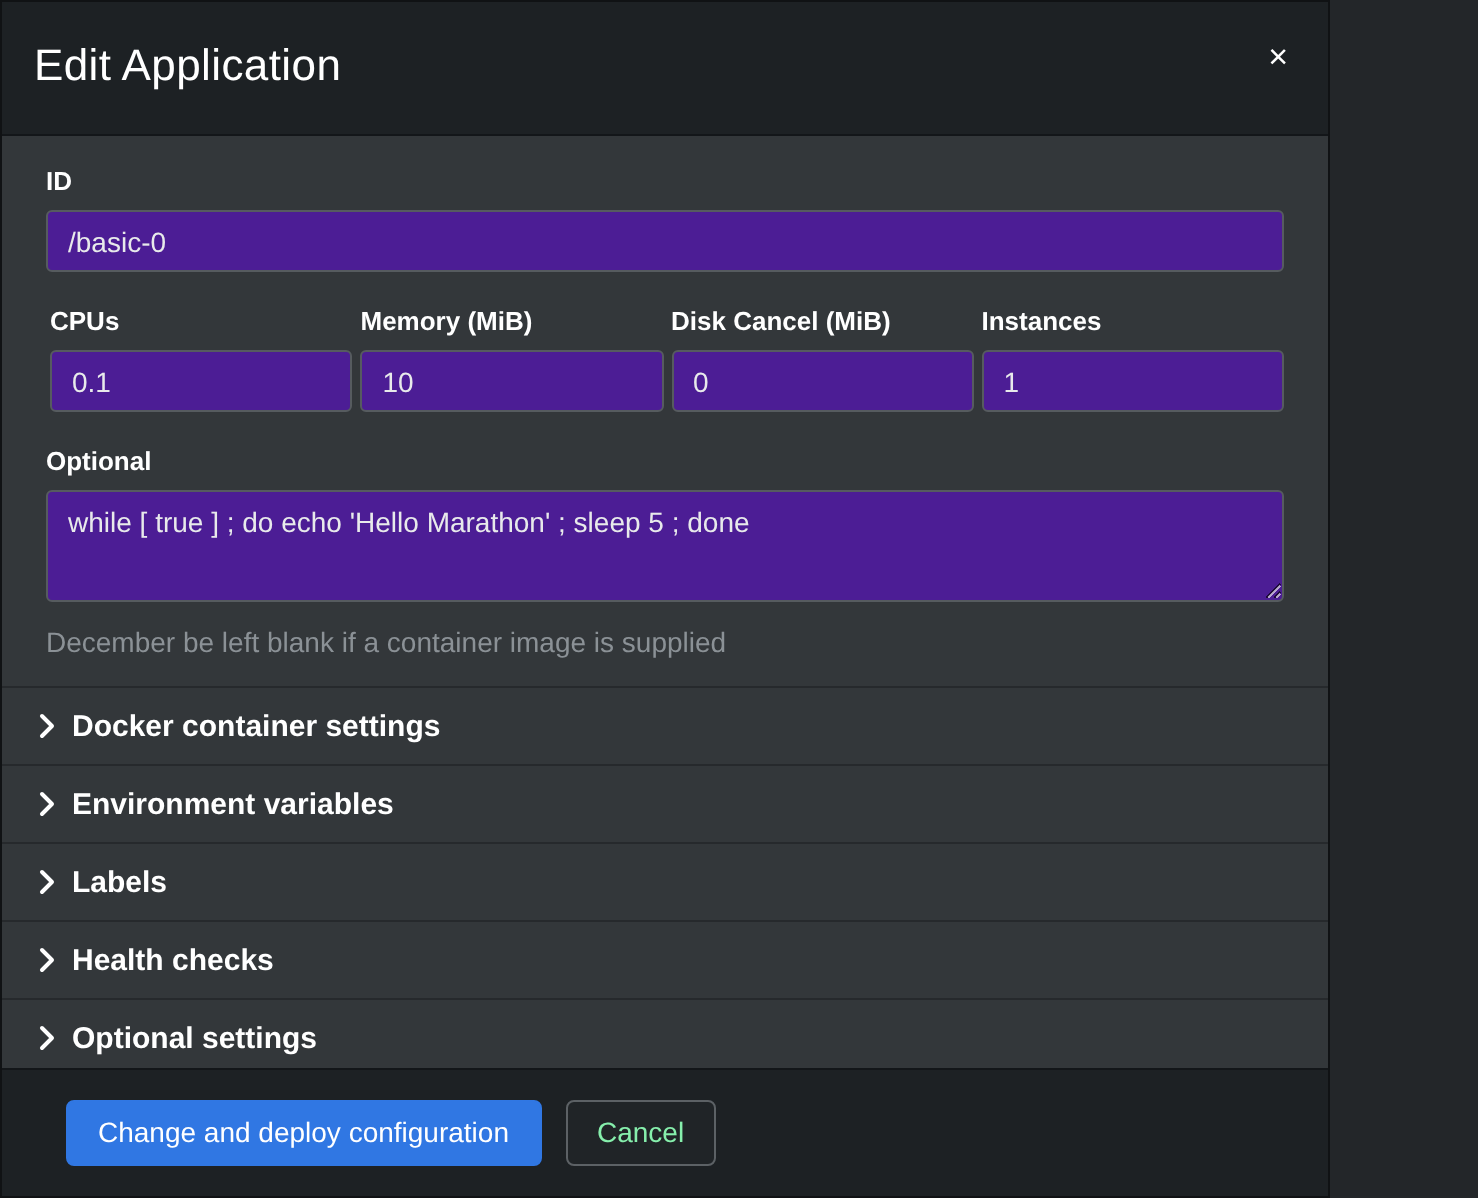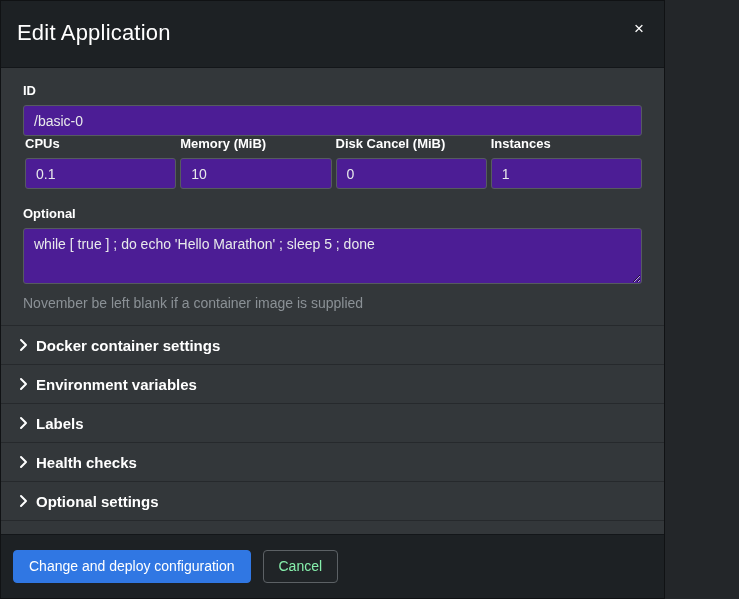--- a/index.html
+++ b/index.html
@@ -75,20 +75,21 @@
   .text-area {
     height: 56px;
     resize: vertical;
     line-height: 1.4;
   }
 
   .field-row {
     display: grid;
     grid-template-columns: repeat(4, 1fr);
     gap: 4px;
+    margin-top: 17px;
     padding-left: 24px;
   }
 
   .command-group { margin-top: 17px; }
   .help-text {
     color: #8b9196;
     font-size: 14px;
     margin: 7px 0 14px 0;
   }
 
@@ -113,21 +114,21 @@
     color: #ffffff;
     font-size: 15px;
     font-weight: 700;
     text-align: center;
   }
 
   
   .modal-footer {
     background: #1d2124;
     border-top: 1px solid #131619;
-    padding: 15px 12px;
+    padding: 15px 32px;
     display: flex;
     align-items: flex-end;
     gap: 12px;
     flex: 0 0 auto;
   }
   .btn {
     font-family: "Liberation Sans", sans-serif;
     font-size: 14px;
     border-radius: 4px;
     padding: 7px 15px;
@@ -177,21 +178,21 @@
       </div>
       <div>
         <label class="field-label">Instances</label>
         <input type="text" class="text-input" value="1" style="">
       </div>
     </div>
 
     <div class="pad command-group">
       <label class="field-label">Optional</label>
       <textarea class="text-area" style="">while [ true ] ; do echo 'Hello Marathon' ; sleep 5 ; done</textarea>
-      <div class="help-text">November be left blank if a container image is supplied</div>
+      <div class="help-text">December be left blank if a container image is supplied</div>
     </div>
 
     <div class="sections">
 
       <div class="section-row">
         <span class="chevron">
           <svg width="9" height="14" viewBox="0 0 9 14">
               <polyline points="2,2 7,7 2,12" fill="none" stroke="currentColor" stroke-width="2" stroke-linecap="round" stroke-linejoin="round"></polyline>
             </svg>
         </span>

